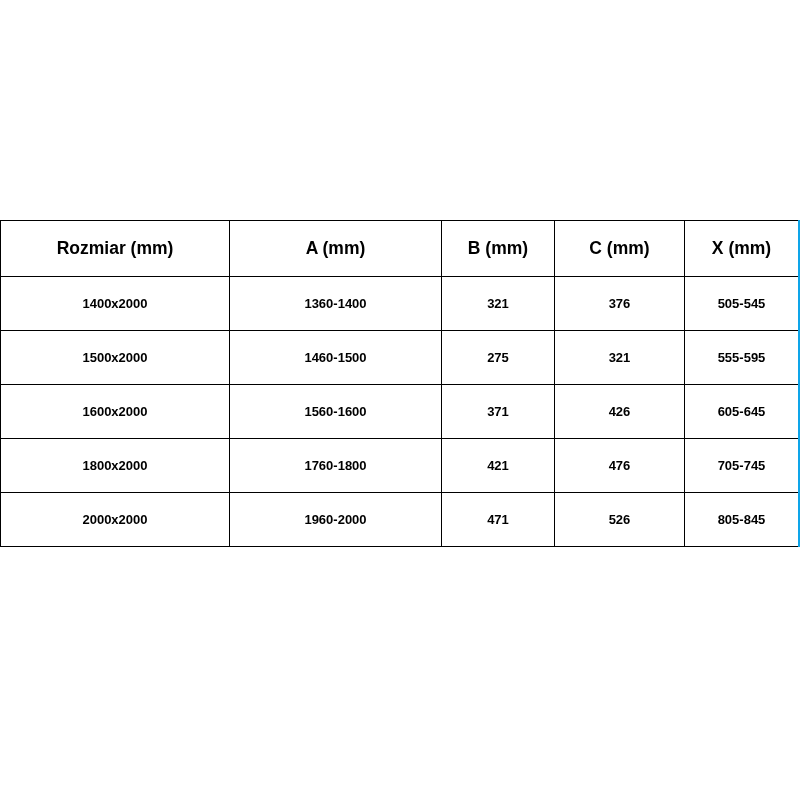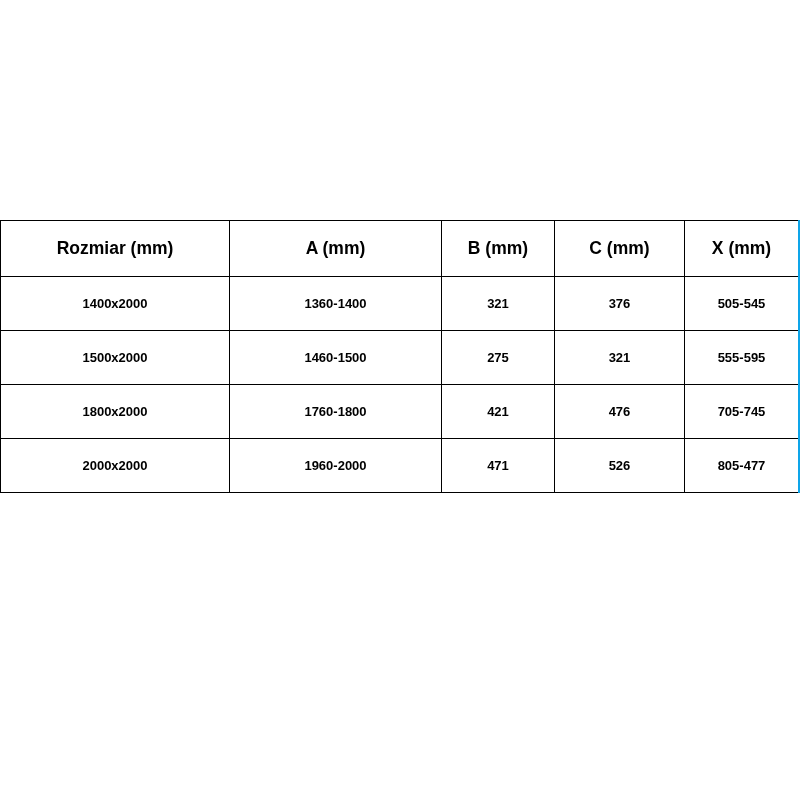--- a/index.html
+++ b/index.html
@@ -93,29 +93,36 @@
           <td>505-545</td>
         </tr>
         <tr>
           <td>1500x2000</td>
           <td>1460-1500</td>
           <td>275</td>
           <td>321</td>
           <td>555-595</td>
         </tr>
         <tr>
+          <td>1600x2000</td>
+          <td>1560-1600</td>
+          <td>371</td>
+          <td>426</td>
+          <td>605-645</td>
+        </tr>
+        <tr>
           <td>1800x2000</td>
           <td>1760-1800</td>
           <td>421</td>
           <td>476</td>
           <td>705-745</td>
         </tr>
         <tr>
           <td>2000x2000</td>
           <td>1960-2000</td>
           <td>471</td>
           <td>526</td>
-          <td>805-477</td>
+          <td>805-845</td>
         </tr>
       </tbody>
     </table>
   </div>
 </div>
 
 </body></html>

